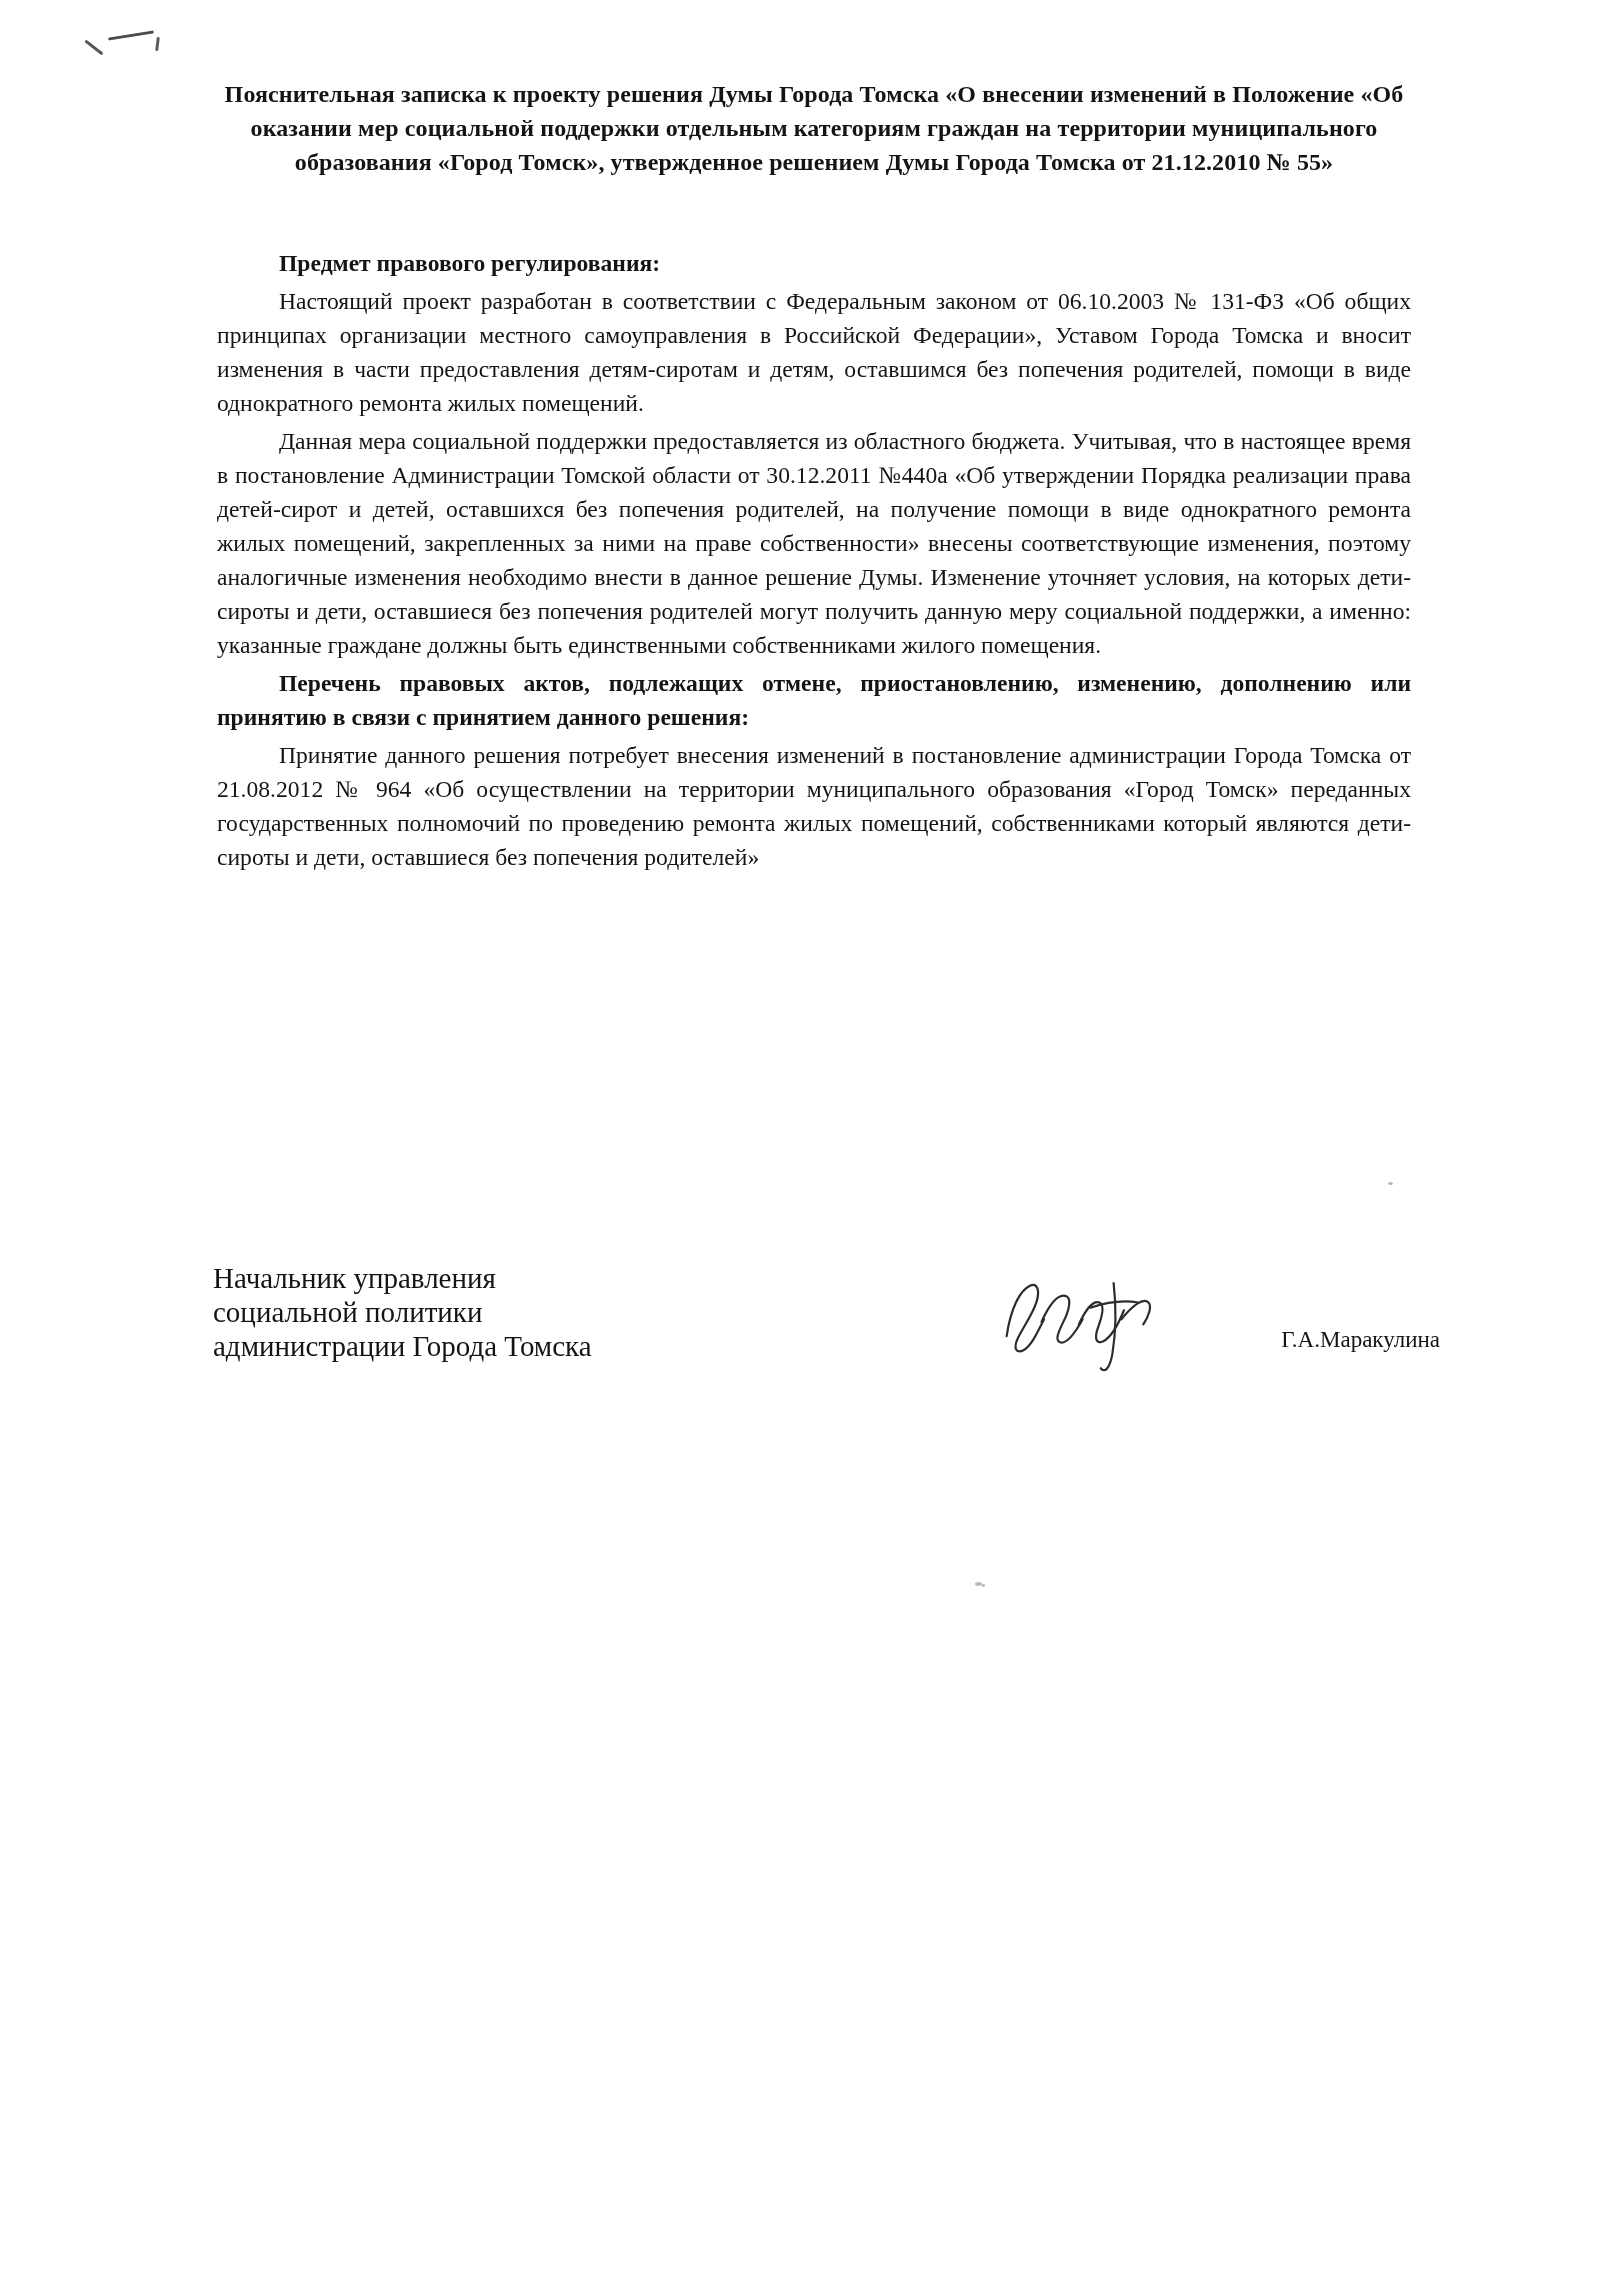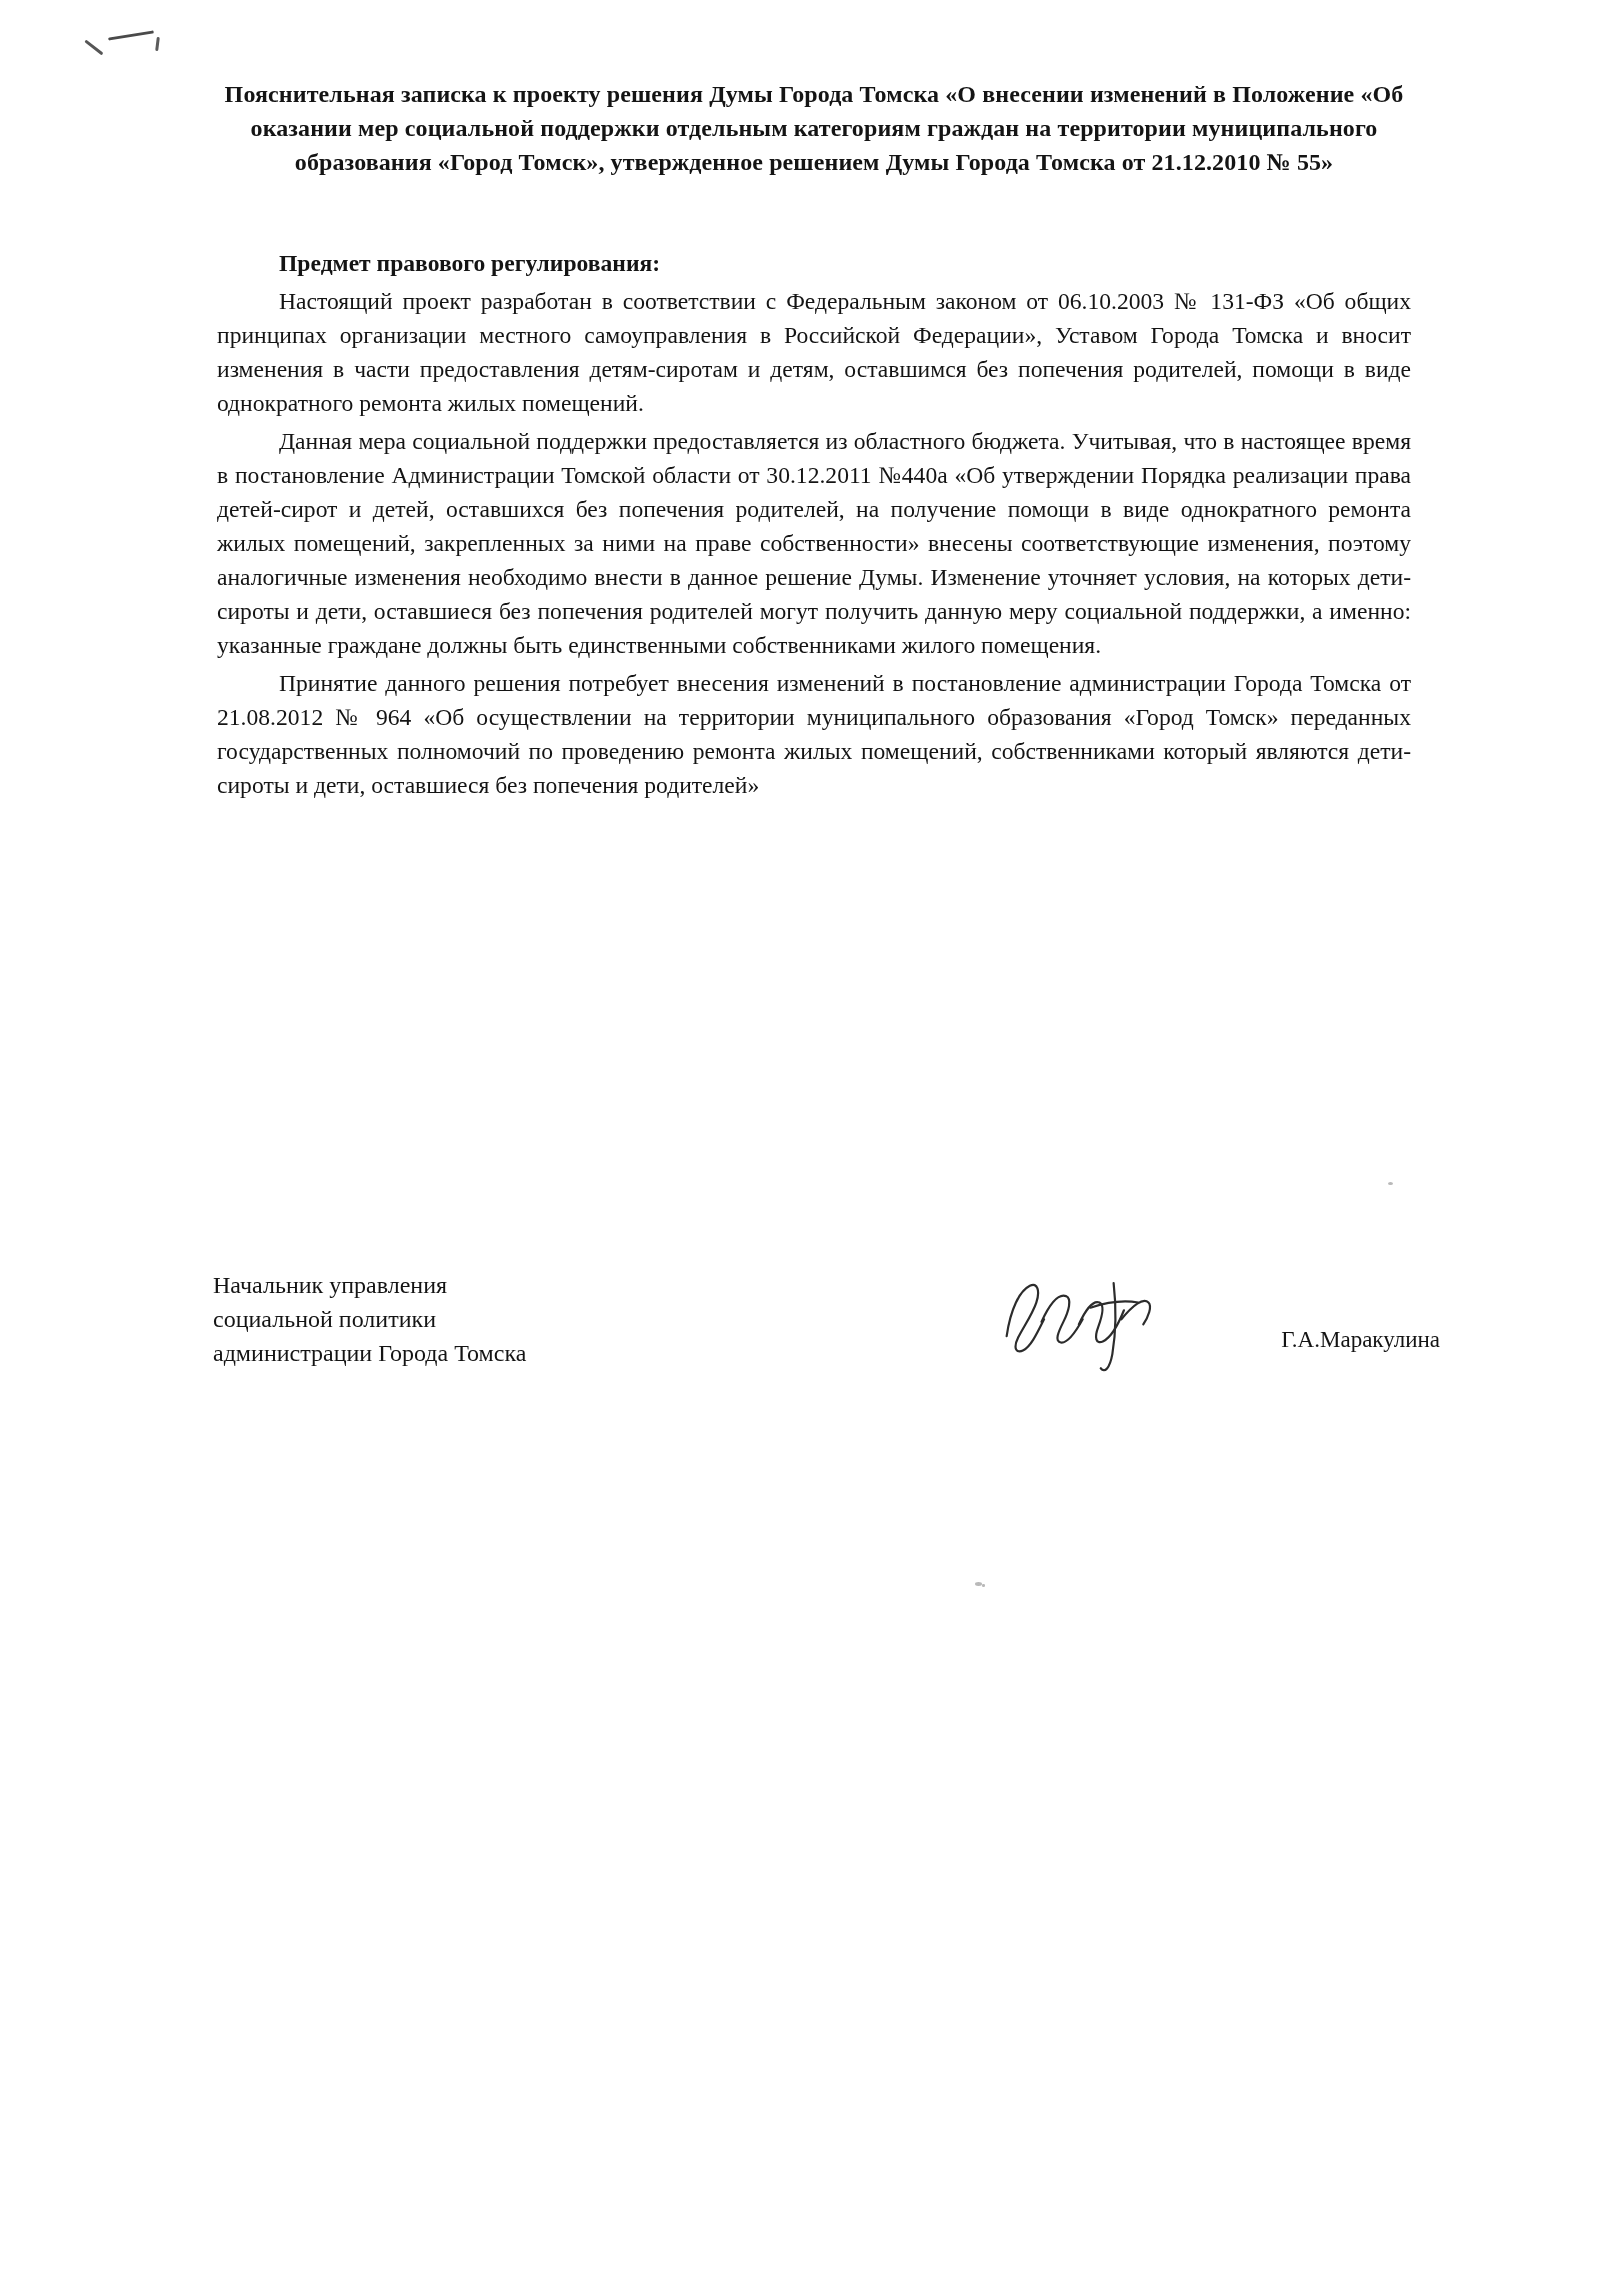--- a/index.html
+++ b/index.html
@@ -95,22 +95,22 @@
   .signature-block {
     position: absolute;
     left: 213px;
     top: 1256px;
     width: 1227px;
     height: 149px;
   }
   .sig-role {
     position: absolute;
     left: 0;
-    top: 12px;
-    font-size: 24px;
+    top: 5px;
+    font-size: 29px;
     line-height: 34px;
     white-space: pre-line;
   }
   .sig-name {
     position: absolute;
     right: 0;
     top: 67px;
     font-size: 23px;
     line-height: 34px;
     text-align: center;
@@ -143,20 +143,21 @@
 
     <h1 class="doc-title">Пояснительная записка к проекту решения Думы Города Томска «О внесении изменений в Положение «Об оказании мер социальной поддержки отдельным категориям граждан на территории муниципального образования «Город Томск», утвержденное решением Думы Города Томска от 21.12.2010 № 55»</h1>
 
     <div class="body-block">
 
       <p class="para heading-indent">Предмет правового регулирования:</p>
       <p class="para">Настоящий проект разработан в соответствии с Федеральным законом от 06.10.2003 № 131-ФЗ «Об общих принципах организации местного самоуправления в Российской Федерации», Уставом Города Томска и вносит изменения в части предоставления детям-сиротам и детям, оставшимся без попечения родителей, помощи в виде однократного ремонта жилых помещений.</p>
 
       <p class="para">Данная мера социальной поддержки предоставляется из областного бюджета. Учитывая, что в настоящее время в постановление Администрации Томской области от 30.12.2011 №440а «Об утверждении Порядка реализации права детей-сирот и детей, оставшихся без попечения родителей, на получение помощи в виде однократного ремонта жилых помещений, закрепленных за ними на праве собственности» внесены соответствующие изменения, поэтому аналогичные изменения необходимо внести в данное решение Думы. Изменение уточняет условия, на которых дети-сироты и дети, оставшиеся без попечения родителей могут получить данную меру социальной поддержки, а именно: указанные граждане должны быть единственными собственниками жилого помещения.</p>
 
+      <p class="para heading-indent">Перечень правовых актов, подлежащих отмене, приостановлению, изменению, дополнению или принятию в связи с принятием данного решения:</p>
       <p class="para">Принятие данного решения потребует внесения изменений в постановление администрации Города Томска от 21.08.2012 № 964 «Об осуществлении на территории муниципального образования «Город Томск» переданных государственных полномочий по проведению ремонта жилых помещений, собственниками который являются дети-сироты и дети, оставшиеся без попечения родителей»</p>
 
     </div>
   </div>
 
   <div class="signature-block">
     <div class="sig-role">Начальник управления
 социальной политики
 администрации Города Томска</div>
 

